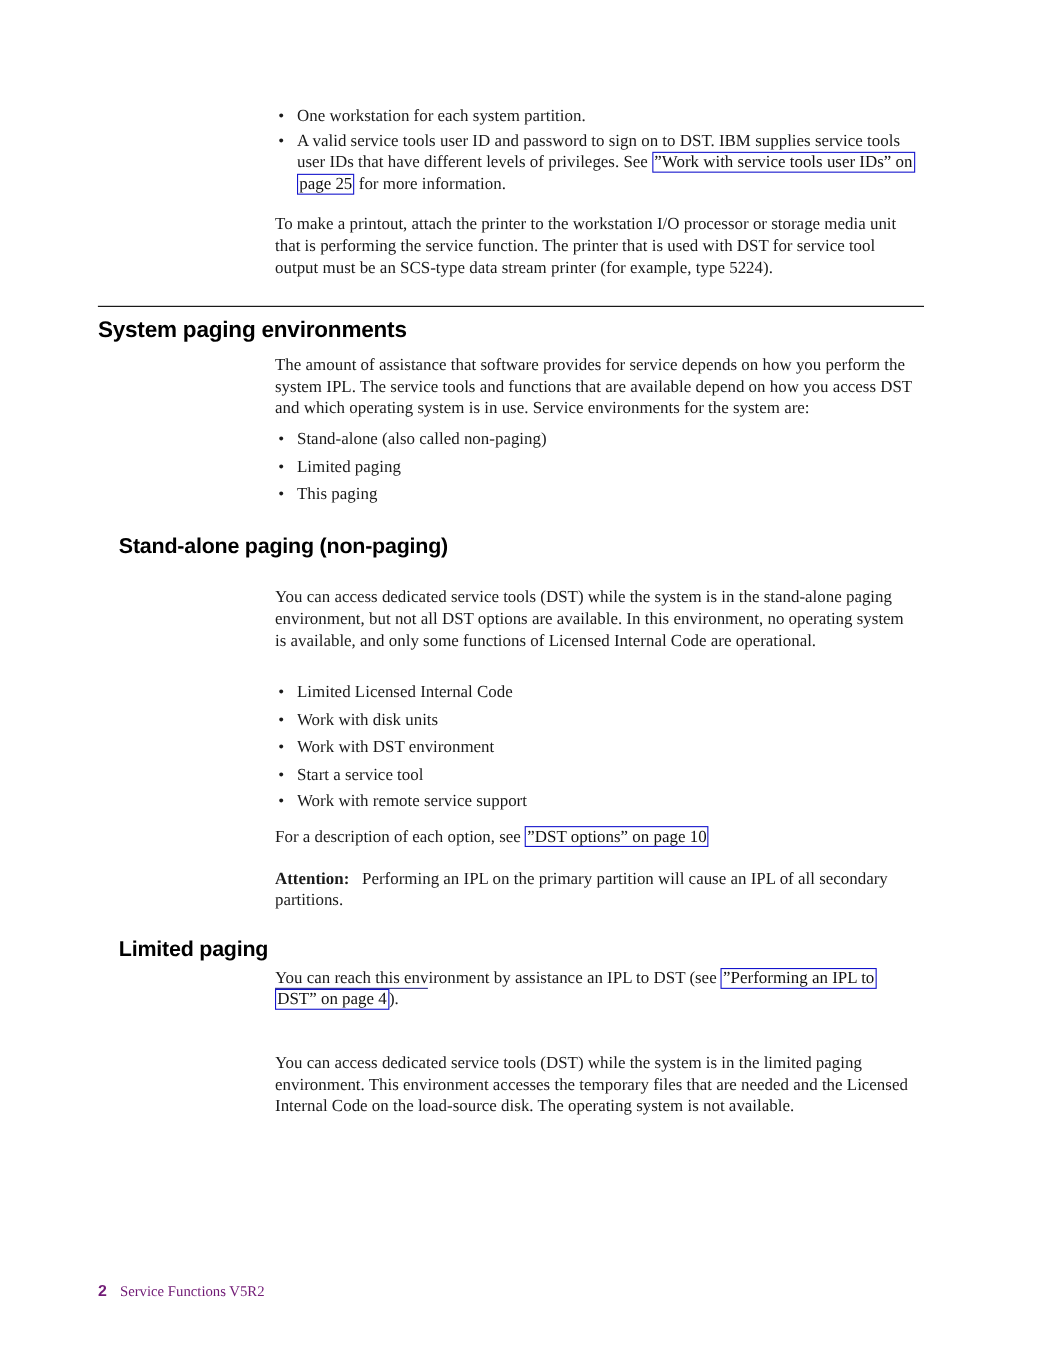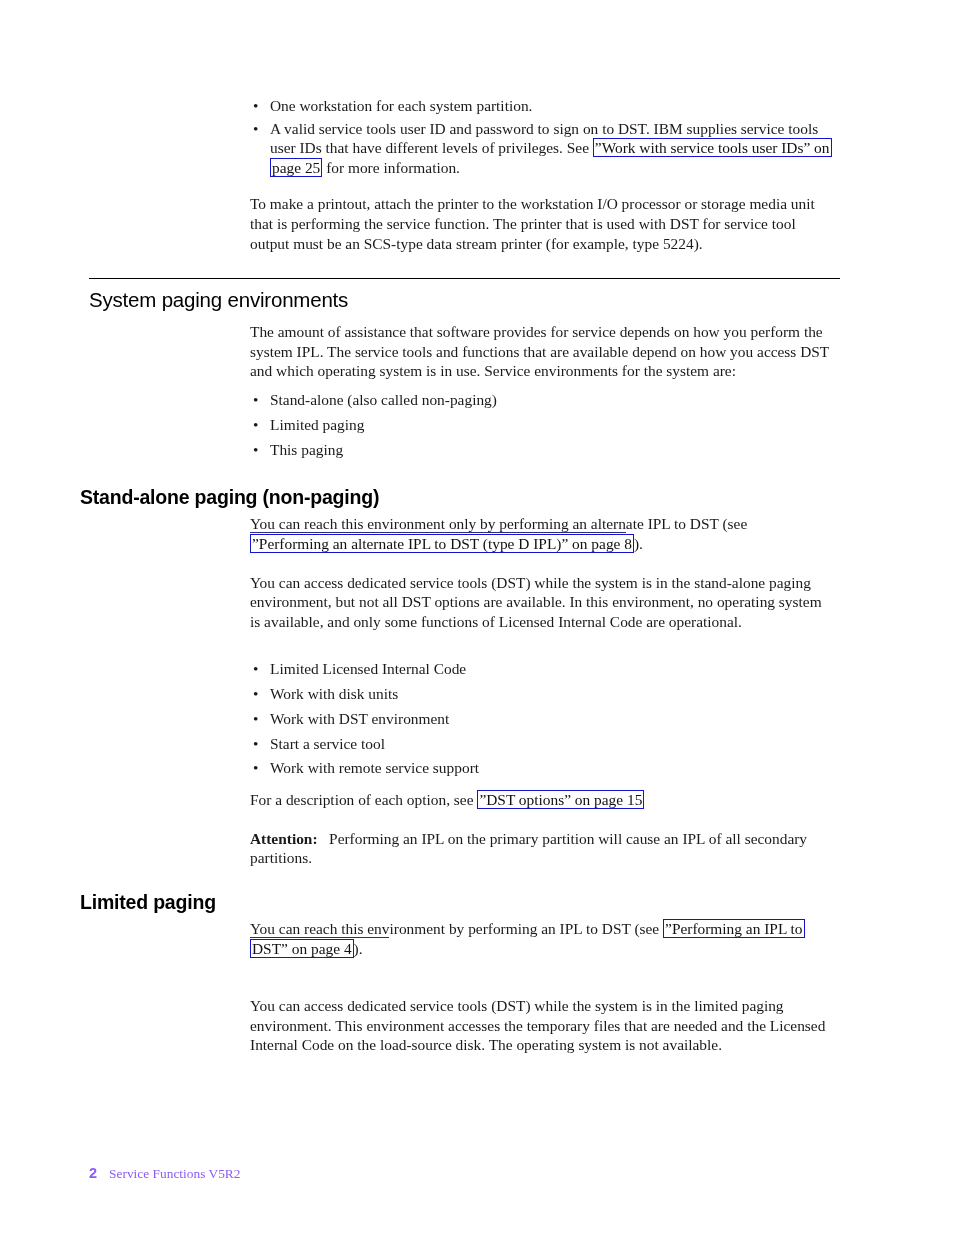--- a/index.html
+++ b/index.html
@@ -33,42 +33,42 @@
   .body-block {
     margin-left: 250px;
     margin-right: 108px;
     font-size: 15.4px;
     line-height: 19.6px;
     text-align: left;
   }
 
   
   .h2 {
-    margin-left: 80px;
+    margin-left: 108px;
     margin-right: 108px;
     font-family: "Liberation Sans", "DejaVu Sans", sans-serif;
     font-weight: bold;
     font-size: 19.5px;
     line-height: 24px;
     letter-spacing: -0.2px;
     color: #000000;
   }
 
   
   .h1-rule {
     margin-left: 89px;
     margin-right: 114px;
     border-top: 1.6px solid #000000;
     height: 0;
   }
   .h1 {
     margin-left: 89px;
     margin-right: 108px;
     font-family: "Liberation Sans", "DejaVu Sans", sans-serif;
-    font-weight: normal;
+    font-weight: bold;
     font-size: 20.5px;
     line-height: 25px;
     letter-spacing: -0.2px;
     color: #000000;
   }
 
   p { margin: 0; }
 
   .para { margin: 0 16px 0 0; }
   .gap-sm { height: 8px; }
@@ -122,21 +122,21 @@
     font-weight: bold;
   }
 
   
   .footer {
     position: absolute;
     left: 89px;
     top: 1165px;
     font-size: 13.2px;
     line-height: 17px;
-    color: #8b5cf6;
+    color: #701a75;
   }
   .footer .folio {
     font-family: "Liberation Sans", "DejaVu Sans", sans-serif;
     font-weight: bold;
     font-size: 14.5px;
     margin-right: 12px;
   }
   .footer .running {
     font-family: "Liberation Serif", "DejaVu Serif", serif;
     font-size: 13.4px;
@@ -190,21 +190,20 @@
           <span>This paging</span>
         </li>
       </ul>
     </div>
 
     <div style="height:22px"></div>
     <div class="h2">Stand-alone paging (non-paging)</div>
     <div style="height:5px"></div>
 
     <div class="body-block">
-      <p class="para"><span class="scanline">You can reach this environment only by performing an altern</span><span>ate IPL to DST (see </span><a class="xref" href="#" style="border-color: rgb(20, 20, 204);">”Performing an alternate IPL to DST (type D IPL)” on page 8</a><span>).</span></p>
 
       <div class="gap-lg"></div>
 
       <p class="para">You can access dedicated service tools (DST) while the system is in the stand-alone paging environment, but not all DST options are available. In this environment, no operating system is available, and only some functions of Licensed Internal Code are operational.</p>
 
       <div class="gap-lg"></div>
 
 
       <div class="gap-sm"></div>
 
@@ -226,33 +225,33 @@
           <span>Start a service tool</span>
         </li>
         <li>
           <span class="bullet-dot">•</span>
           <span>Work with remote service support</span>
         </li>
       </ul>
 
       <div class="gap-sm"></div>
 
-      <p class="para"><span>For a description of each option, see </span><a class="xref" href="#" style="border-color: rgb(20, 20, 204);">”DST options” on page 15</a></p>
+      <p class="para"><span>For a description of each option, see </span><a class="xref" href="#" style="border-color: rgb(20, 20, 204);">”DST options” on page 10</a></p>
 
       <div class="gap-lg"></div>
 
       <p class="para"><span class="attn-label">Attention:</span>&nbsp;&nbsp;&nbsp;<span>Performing an IPL on the primary partition will cause an IPL of all secondary partitions.</span></p>
     </div>
 
     <div style="height:22px"></div>
     <div class="h2">Limited paging</div>
     <div style="height:5px"></div>
 
     <div class="body-block">
-      <p class="para"><span class="scanline">You can reach this env</span><span>ironment by performing an IPL to DST (see </span><a class="xref" href="#" style="border-color: rgb(20, 20, 204);">”Performing an IPL to DST” on page 4</a><span>).</span></p>
+      <p class="para"><span class="scanline">You can reach this env</span><span>ironment by assistance an IPL to DST (see </span><a class="xref" href="#" style="border-color: rgb(20, 20, 204);">”Performing an IPL to DST” on page 4</a><span>).</span></p>
 
       <div class="gap-lg"></div>
 
 
       <div class="gap-lg"></div>
 
       <p class="para">You can access dedicated service tools (DST) while the system is in the limited paging environment. This environment accesses the temporary files that are needed and the Licensed Internal Code on the load-source disk. The operating system is not available.</p>
     </div>
 
   </div>

